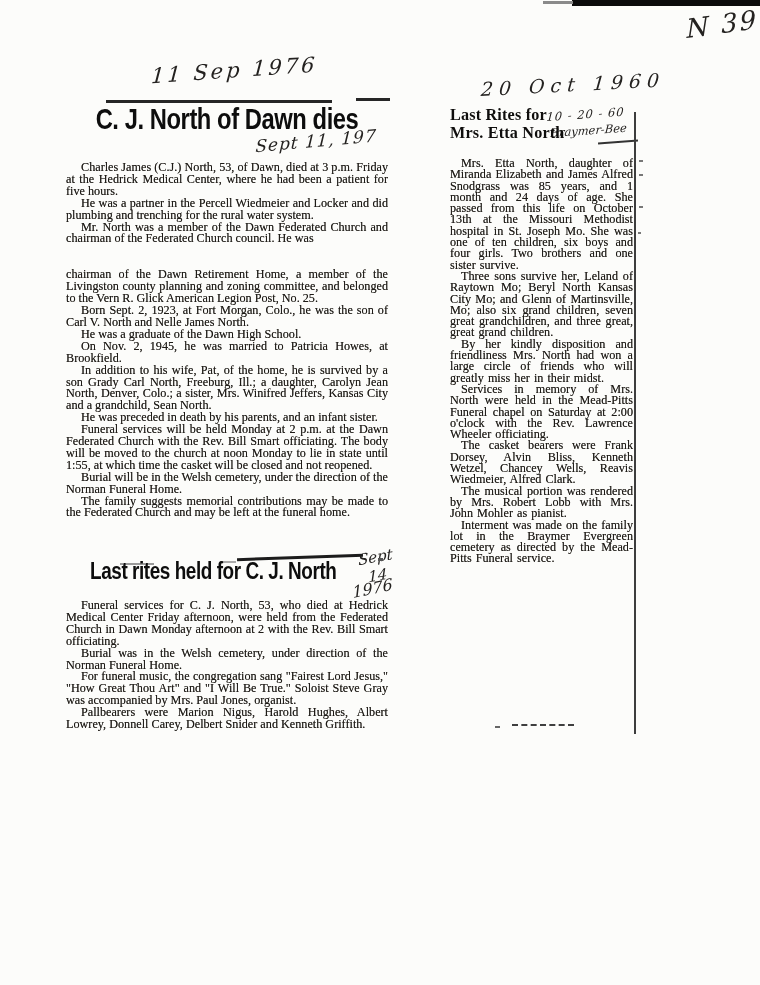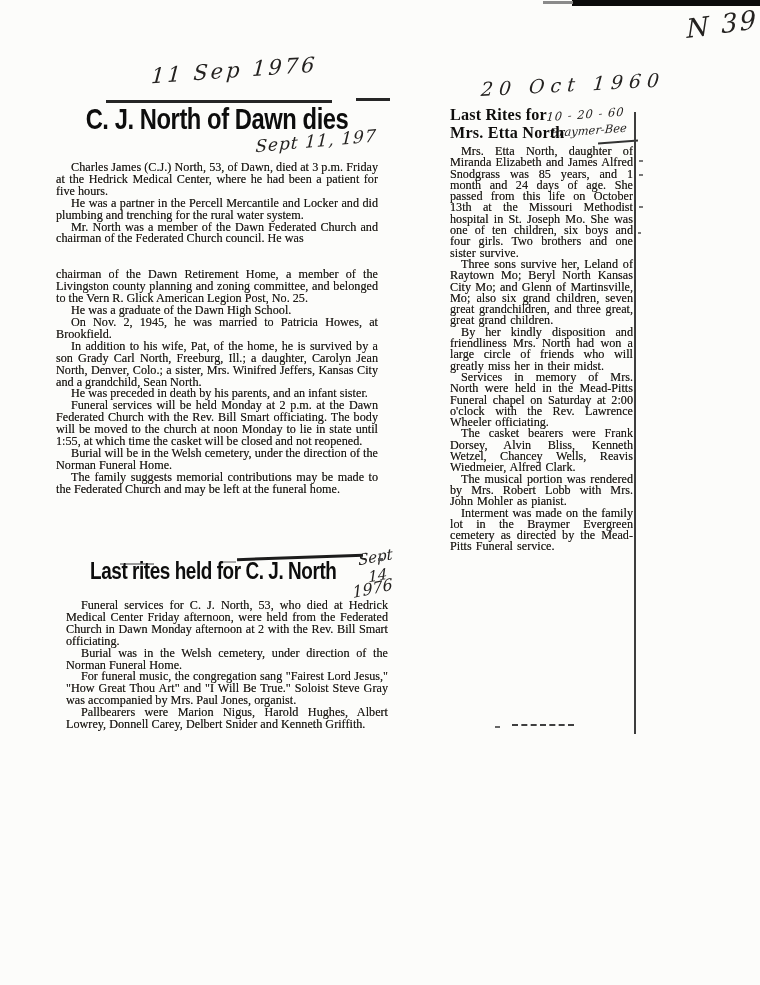--- a/index.html
+++ b/index.html
@@ -41,21 +41,21 @@
   .tick { position:absolute; background:#777; }
   .tick1 { left:639px; top:160px; width:4px; height:2px; }
   .tick2 { left:639px; top:174px; width:4px; height:2px; }
   .tick3 { left:639px; top:206px; width:4px; height:2px; }
   .tick4 { left:638px; top:232px; width:3px; height:2px; }
   .dash-bottom { left:512px; top:724px; width:62px; height:0; border-top:2px dashed #3f3f3f; }
   .dash-dot { left:495px; top:726px; width:5px; height:2px; background:#666; }
 
   
   .article { position:absolute; }
-  .article1 { left:56px; top:106px; width:322px; }
+  .article1 { left:66px; top:106px; width:322px; }
   .article2 { left:66px; top:560px; width:322px; }
   .article3 { left:450px; top:106px; width:183px; }
 
   .headline1, .headline2 {
     margin:0; font-family:"Liberation Sans", sans-serif; font-weight:700;
     color:#0d0d0d; text-align:center; letter-spacing:-0.5px; line-height:1.02;
   }
   .headline1 { font-size:27px; transform:scaleX(0.88) scaleY(1.08); }
   .headline2 { font-size:22px; transform:scaleX(0.86) translateX(-16px) scaleY(1.08); }
 
@@ -67,21 +67,21 @@
   .newsbody p {
     margin:0; text-indent:15px; text-align:justify;
     text-shadow:0 0 0.4px rgba(20,16,10,0.6);
   }
   .a1-body, .a2-body { position:absolute; left:0; width:322px; font-size:12.2px; line-height:11.9px; }
   .a1-body { top:56px; }
   .a2-body { top:40px; }
   .cont { margin-top:24px; }
   .cont p:first-child { text-indent:0; }
   .a3-body {
-    position:absolute; left:0; top:40px; width:183px;
+    position:absolute; left:0; top:52px; width:183px;
     font-size:12.2px; line-height:11.3px;
   }
   .a3-body p { text-indent:11px; word-spacing:1px; }
 </style>
 </head>
 <body>
 
 <div class="page">
 
   <div class="scan-bar"></div>
@@ -110,25 +110,26 @@
   <div class="tick tick3"></div>
   <div class="tick tick4"></div>
   <div class="rule dash-bottom"></div>
   <div class="rule dash-dot"></div>
 
   <section class="article article1">
     <h1 class="headline1">C. J. North of Dawn dies</h1>
     <div class="a1-body newsbody">
       <div>
           <p>Charles James (C.J.) North, 53, of Dawn, died at 3 p.m. Friday at the Hedrick Medical Center, where he had been a patient for five hours.</p>
-          <p>He was a partner in the Percell Mercantile and Locker and did plumbing and trenching for the rural water system.</p>
+          <p>He was a partner in the Percell Wiedmeier and Locker and did plumbing and trenching for the rural water system.</p>
           <p>Mr. North was a member of the Dawn Federated Church and chairman of the Federated Church council. He was</p>
         </div>
       <div class="cont">
           <p>chairman of the Dawn Retirement Home, a member of the Livingston county planning and zoning committee, and belonged to the Vern R. Glick American Legion Post, No. 25.</p>
+          <p>Born Sept. 2, 1923, at Fort Morgan, Colo., he was the son of Carl V. North and Nelle James North.</p>
           <p>He was a graduate of the Dawn High School.</p>
           <p>On Nov. 2, 1945, he was married to Patricia Howes, at Brookfield.</p>
           <p>In addition to his wife, Pat, of the home, he is survived by a son Grady Carl North, Freeburg, Ill.; a daughter, Carolyn Jean North, Denver, Colo.; a sister, Mrs. Winifred Jeffers, Kansas City and a grandchild, Sean North.</p>
           <p>He was preceded in death by his parents, and an infant sister.</p>
           <p>Funeral services will be held Monday at 2 p.m. at the Dawn Federated Church with the Rev. Bill Smart officiating. The body will be moved to the church at noon Monday to lie in state until 1:55, at which time the casket will be closed and not reopened.</p>
           <p>Burial will be in the Welsh cemetery, under the direction of the Norman Funeral Home.</p>
           <p>The family suggests memorial contributions may be made to the Federated Church and may be left at the funeral home.</p>
         </div>
     </div>
   </section>

